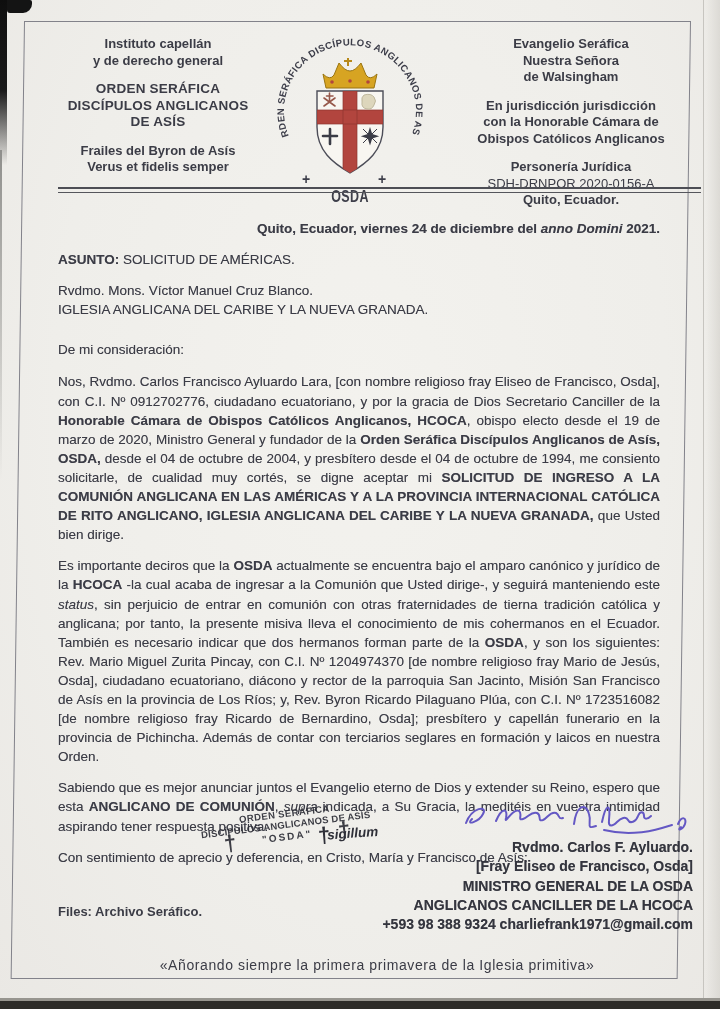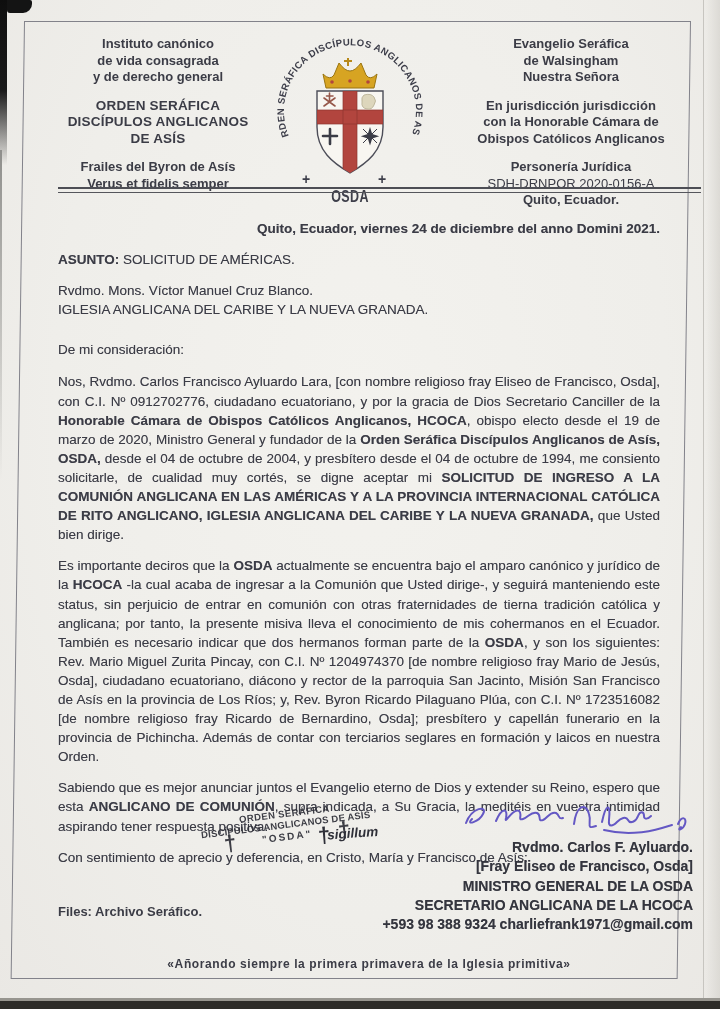--- a/index.html
+++ b/index.html
@@ -57,21 +57,21 @@
   .letter{
     position:absolute;left:58px;top:219px;width:602px;
     font-size:13.5px;line-height:19.1px;color:#3b3c46;
     text-shadow:0 0 .5px rgba(59,60,70,.45);
   }
   .letter p{margin:0 0 12px 0;}
   .date-line{text-align:right;font-weight:700;}
   .addr{font-weight:400;margin-bottom:21px !important;}
   .just{text-align:justify;}
   .b{font-weight:700;}
-  .i{}
+  .i{font-style:italic;}
   .salut{margin-bottom:13px !important;}
 
   
   .stamp{
     position:absolute;left:186px;top:808px;width:200px;
     transform:rotate(-7deg);color:#2e2f38;text-align:center;
     font-weight:700;opacity:.92;
   }
   .stamp .s1{font-size:9.5px;letter-spacing:.4px;}
   .stamp .s2{font-size:9.5px;letter-spacing:.2px;}
@@ -87,36 +87,35 @@
   .signature-svg{position:absolute;left:452px;top:793px;}
   .sig-block{
     position:absolute;right:27px;top:838px;width:420px;
     text-align:right;font-weight:700;font-size:14px;line-height:19.3px;
     color:#34353e;text-shadow:0 0 .5px rgba(52,53,62,.5);
   }
 
   
   .files-line{position:absolute;left:58px;top:904px;font-weight:700;font-size:13px;color:#3b3c46;}
   .footer-motto{
-    position:absolute;left:68px;top:957px;width:602px;text-align:center;
-    font-weight:700;font-size:12px;letter-spacing:.6px;color:#3b3c46;
+    position:absolute;left:76px;top:957px;width:602px;text-align:center;
+    font-weight:400;font-size:14px;letter-spacing:.6px;color:#3b3c46;
   }
 </style>
 </head>
 <body>
 
 <div class="paper">
 
   <div class="frame"></div>
 
   <div class="header">
 
     <div class="hcol hcol-left">
-      <div>Instituto canónico</div>
-      <div>de vida consagrada</div>
+      <div>Instituto capellán</div>
       <div>y de derecho general</div>
       <div class="gap"></div>
       <div class="org-name">ORDEN SERÁFICA</div>
       <div class="org-name">DISCÍPULOS ANGLICANOS</div>
       <div class="org-name">DE ASÍS</div>
       <div class="gap"></div>
       <div>Frailes del Byron de Asís</div>
       <div>Verus et fidelis semper</div>
     </div>
 
@@ -169,22 +168,22 @@
         </g>
 
         <text x="44" y="160" font-size="14" font-weight="bold" fill="#3c3d49" text-anchor="middle">+</text>
         <text x="120" y="160" font-size="14" font-weight="bold" fill="#3c3d49" text-anchor="middle">+</text>
         <text transform="translate(88,178) scale(0.78,1)" font-size="16" font-weight="bold" fill="#3e3f4a" text-anchor="middle" letter-spacing="0.5">OSDA</text>
       </svg>
     </div>
 
     <div class="hcol hcol-right">
       <div>Evangelio Seráfica</div>
+      <div>Nuestra Señora</div>
       <div>de Walsingham</div>
-      <div>Nuestra Señora</div>
       <div class="gap"></div>
       <div>En jurisdicción jurisdicción</div>
       <div>con la Honorable Cámara de</div>
       <div>Obispos Católicos Anglicanos</div>
       <div class="gap"></div>
       <div>Personería Jurídica</div>
       <div class="regular">SDH-DRNPOR 2020-0156-A</div>
       <div>Quito, Ecuador.</div>
     </div>
   </div>
@@ -227,21 +226,21 @@
       <path d="M150,29 c4,-19 9,-19 7,-2 c-1,8 4,6 8,2 c4,-4 9,-6 11,-2 c2,4 8,2 10,-4 c2,-5 6,-5 6,0 c0,4 4,3 7,0"></path>
       <path d="M152,37 c20,5 42,3 58,-2 l10,-3"></path>
       <path d="M226,31 c4,-9 9,-6 7,0 c-2,6 -9,7 -4,3"></path>
     </g>
   </svg>
 
   <div class="sig-block">
     <div>Rvdmo. Carlos F. Ayluardo.</div>
     <div>[Fray Eliseo de Francisco, Osda]</div>
     <div>MINISTRO GENERAL DE LA OSDA</div>
-    <div>SECRETARIO ANGLICANA DE LA HCOCA</div>
+    <div>ANGLICANOS CANCILLER DE LA HCOCA</div>
     <div>+593 98 388 9324 charliefrank1971@gmail.com</div>
   </div>
 
   <div class="files-line">Files: Archivo Seráfico.</div>
   <div class="footer-motto">«Añorando siempre la primera primavera de la Iglesia primitiva»</div>
 
   <div class="edge-left-dark"></div>
   <div class="edge-left-faint"></div>
   <div class="corner-blob"></div>
   <div class="page-edge-line"></div>

